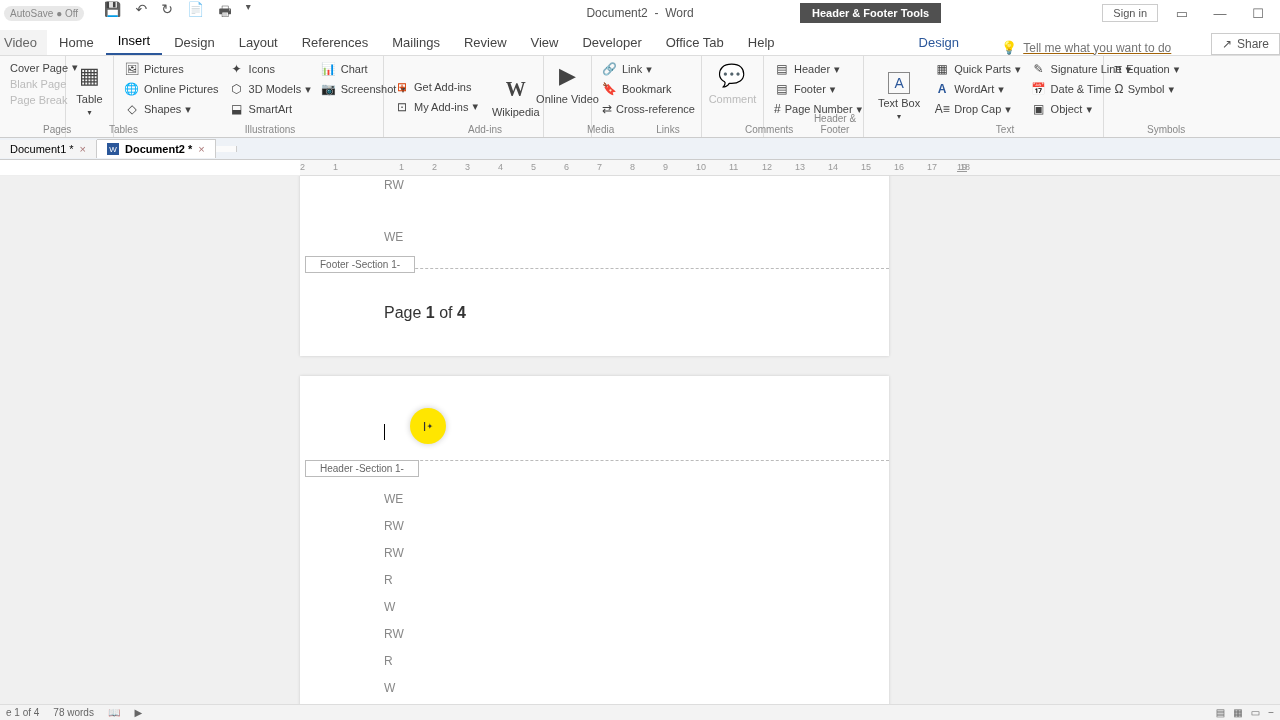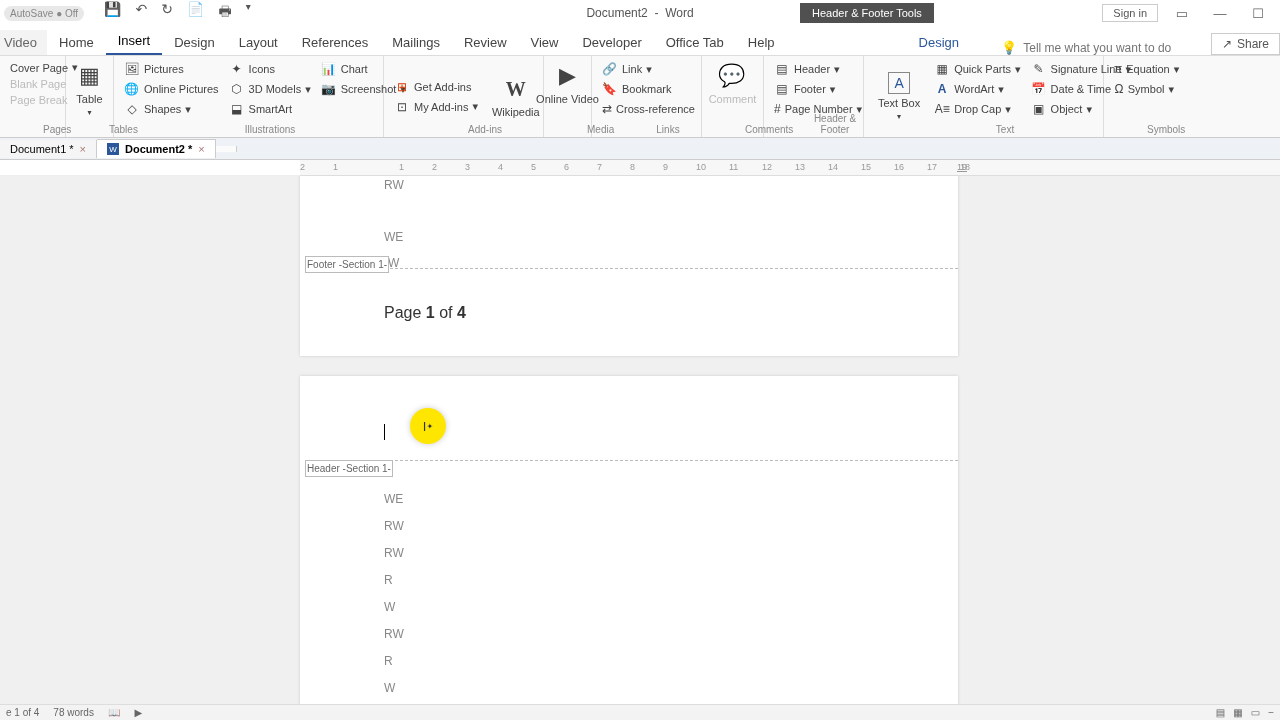--- a/index.html
+++ b/index.html
@@ -4,33 +4,33 @@
 <style>
 * { margin: 0; padding: 0; box-sizing: border-box; font-family: "Segoe UI", Tahoma, sans-serif; }
 body { background: #fff; overflow: hidden; width: 1280px; height: 720px; position: relative; }
 
 
 .titlebar { height: 26px; background: #fff; display: flex; align-items: center; font-size: 11px; color: #444; }
 .titlebar .autosave { background: #e8e8e8; padding: 2px 6px; border-radius: 10px; margin-left: 4px; color: #888; font-size: 10px; }
 .titlebar .qat { display: flex; gap: 14px; margin-left: 20px; color: #555; }
 .titlebar .qat span { cursor: pointer; font-size: 14px; }
 .titlebar .center { position: absolute; left: 50%; transform: translateX(-50%); color: #555; font-size: 12px; }
-.titlebar .hftools { position: absolute; left: 800px; background: #505050; color: #fff; padding: 4px 12px; font-size: 11px; }
+.titlebar .hftools { position: absolute; left: 800px; background: #505050; color: #fff; padding: 4px 12px; font-size: 11px; font-weight: bold; }
 .titlebar .right { margin-left: auto; display: flex; align-items: center; gap: 10px; margin-right: 8px; }
 .titlebar .signin { border: 1px solid #ccc; padding: 2px 10px; font-size: 11px; color: #555; }
 .titlebar .winbtn { width: 28px; text-align: center; color: #666; font-size: 13px; }
 
 
 .tabs { height: 30px; display: flex; align-items: flex-end; font-size: 13px; color: #444; border-bottom: 1px solid #ddd; }
 .tabs .tab { padding: 5px 12px; cursor: pointer; }
 .tabs .file { background: #f3f3f3; padding: 5px 10px 5px 4px; color: #666; margin-left:0; }
 .tabs .active { color: #000000; border-bottom: 2px solid #2b579a; font-weight: 500; }
 .tabs .design2 { margin-left: 120px; color: #2b579a; }
 .tabs .tellme { margin-left: 30px; color: #888; display: flex; align-items: center; gap: 6px; flex: 1; }
-.tabs .tellme input { border: none; outline: none; font-size: 12px; color: #ec4899; width: 180px; }
+.tabs .tellme input { border: none; outline: none; font-size: 12px; color: #a16207; width: 180px; text-decoration: underline; }
 .tabs .share { margin-left: auto; padding: 3px 10px; border: 1px solid #ccc; font-size: 12px; color: #555; display:flex; align-items:center; gap:5px;}
 
 
 .ribbon { height: 82px; background: #f9f9f9; border-bottom: 1px solid #ccc; display: flex; font-size: 11px; color: #444; }
 .group { border-right: 1px solid #ddd; padding: 4px 8px; display: flex; flex-direction: column; position: relative; }
 .group .label { position: absolute; bottom: 2px; left: 0; right: 0; text-align: center; font-size: 10px; color: #888; padding-left: 43px; }
 .group .items { display: flex; gap: 6px; flex: 1; }
 .group .stack { display: flex; flex-direction: column; gap: 2px; justify-content: flex-start; }
 .group .big { display: flex; flex-direction: column; align-items: center; justify-content: center; gap: 3px; padding: 2px 6px; }
 .item { display: flex; align-items: center; gap: 4px; padding: 1px 2px; white-space: nowrap; cursor: pointer; }
@@ -45,26 +45,26 @@
 .doctab .close { color: #a77; font-size: 11px; }
 .doctab .wicon { width:12px; height:12px; background:#2b579a; color:#fff; font-size:8px; display:inline-flex; align-items:center; justify-content:center; }
 
 
 .ruler { height: 16px; background: #fff; position: relative; font-size: 9px; color: #999; border-bottom:1px solid #eee;}
 .ruler-inner { position:absolute; left:300px; right:0; top:0; height:16px; background:#f7f7f7; border-bottom:1px solid #ddd;}
 .tick { position:absolute; top:2px; }
 
 
 .docarea { position: absolute; top: 176px; bottom: 16px; left: 0; right: 0; background: #f0f0f0; overflow: hidden; }
-.page { position: absolute; left: 300px; width: 658px; background: #fff; box-shadow: 0 0 3px rgba(0,0,0,0.15); }
+.page { position: absolute; left: 300px; width: 589px; background: #fff; box-shadow: 0 0 3px rgba(0,0,0,0.15); }
 .page1 { top: -10px; height: 190px; }
 .page2 { top: 200px; height: 400px; }
 .bodytext { position: absolute; font-size: 12px; color: #888; }
 .hf-dash { position: absolute; left: 5px; right: 0; border-top: 1px dashed #bbb; }
-.hf-tag { position: absolute; left: 5px; background: #fff; border: 1px solid #bbb; padding: 2px 1px; font-size: 10px; color: #666; }
+.hf-tag { position: absolute; left: 5px; background: #fff; border: 1px solid #bbb; padding: 2px 14px; font-size: 10px; color: #666; }
 .footertxt { position: absolute; font-size: 16px; color: #333; }
 .cursor { position:absolute; width:1px; height:16px; background:#000; }
 
 .highlight { position:absolute; width:36px; height:36px; border-radius:50%; background:#ffe600; display:flex; align-items:center; justify-content:center; font-size:13px; color:#333; box-shadow: 0 0 6px rgba(0,0,0,0.2);}
 
 
 .statusbar { position: absolute; bottom: 0; left: 0; right: 0; height: 16px; background: #f3f3f3; border-top: 1px solid #ddd; font-size: 10px; color: #666; display: flex; align-items: center; padding: 0 6px; gap: 14px; }
 .statusbar .right { margin-left: auto; display: flex; gap: 8px; }
 </style>
 </head>

